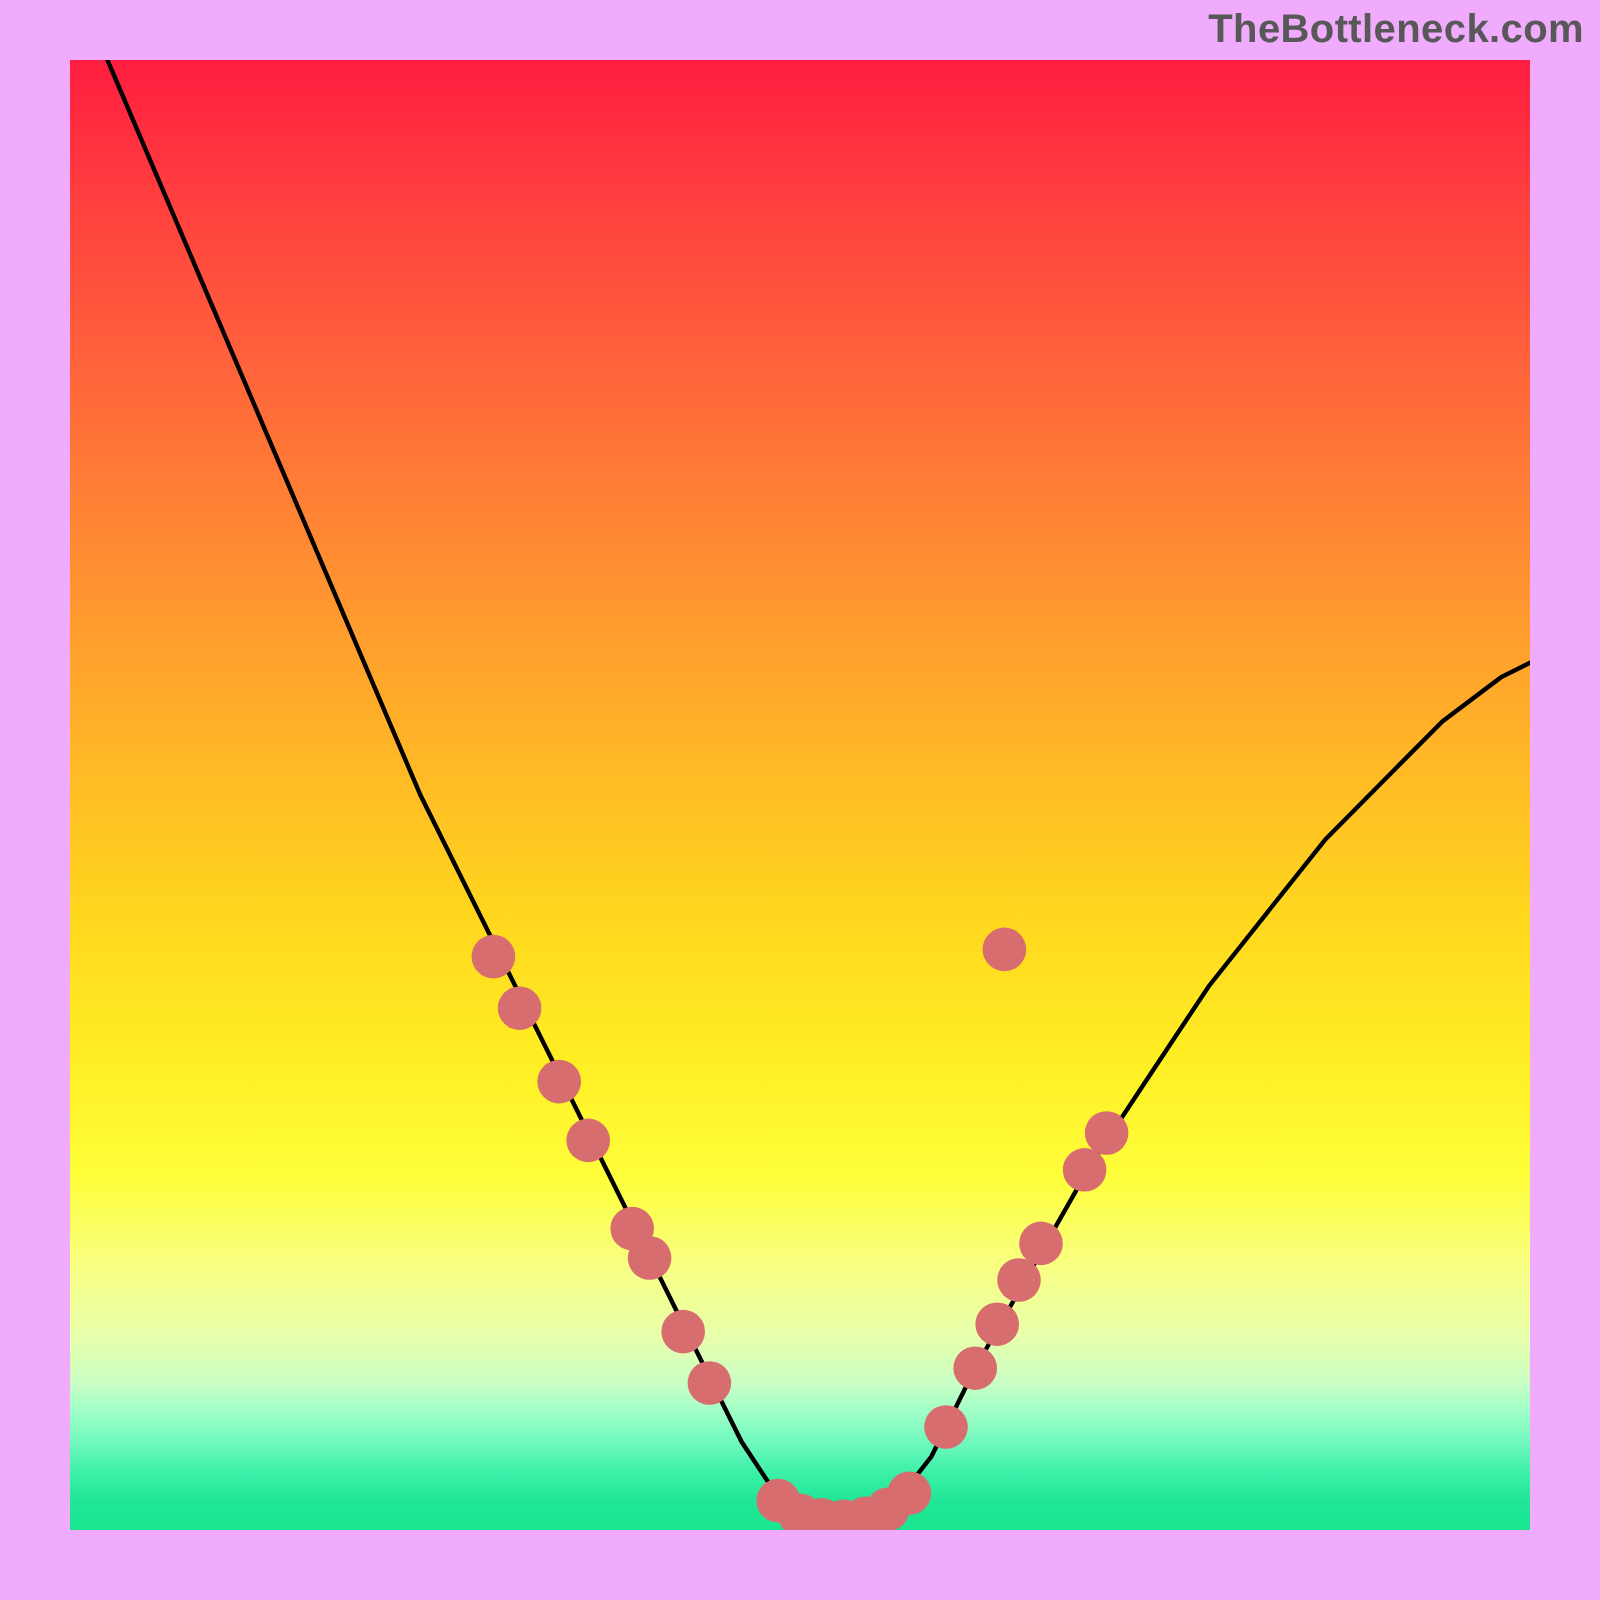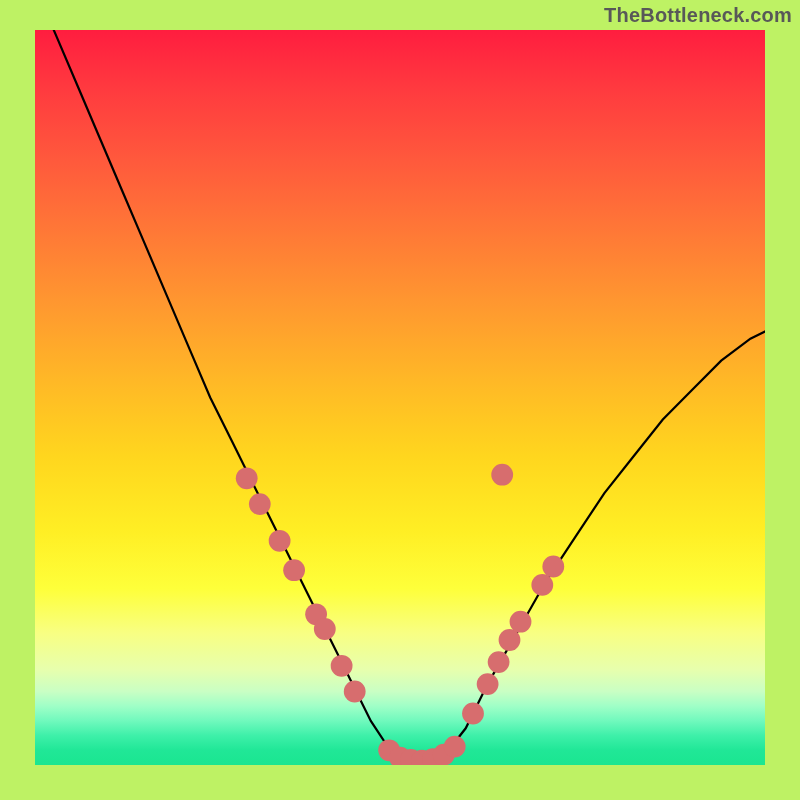--- a/index.html
+++ b/index.html
@@ -8,21 +8,21 @@
     width: 800px;
     height: 800px;
     overflow: hidden;
     background: #000;
     font-family: Arial, Helvetica, sans-serif;
   }
   .frame {
     position: relative;
     width: 800px;
     height: 800px;
-    background: #bef264;
+    background: #f0abfc;
   }
   .watermark {
     position: absolute;
     top: 4px;
     right: 8px;
     color: #585858;
     font-size: 20px;
     font-weight: bold;
     letter-spacing: 0.2px;
     z-index: 10;

